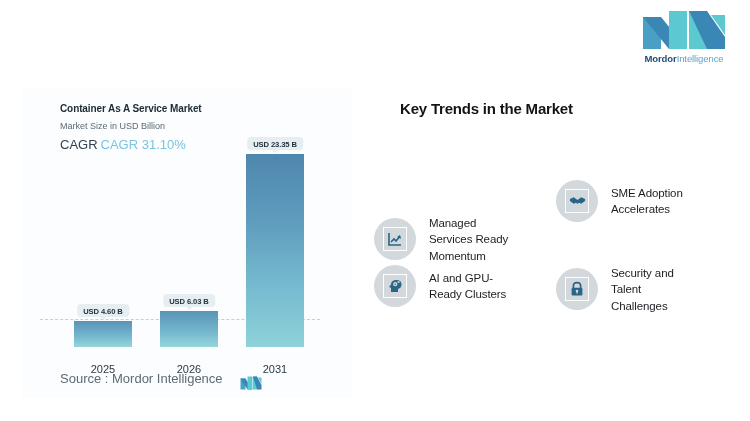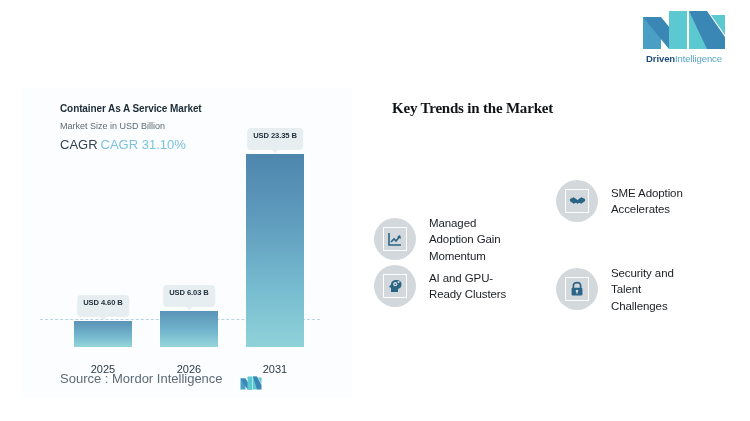--- a/index.html
+++ b/index.html
@@ -101,21 +101,21 @@
     background: linear-gradient(180deg, #5a93b6 0%, #72b5cd 55%, #95d6da 100%);
   }
   .bar-badge {
     position: absolute;
     left: 50%;
     transform: translateX(-50%);
     background: #e6eef2;
     color: #24323d;
     font-size: 7.6px;
     font-weight: bold;
-    padding: 3px 6px 10px 6px;
+    padding: 3px 6px 1px 6px;
     border-radius: 4px;
     white-space: nowrap;
     letter-spacing: -0.1px;
   }
   .bar-badge:after {
     content: "";
     position: absolute;
     left: 50%;
     bottom: -3px;
     margin-left: -3px;
@@ -145,26 +145,25 @@
   }
 
   
   #trends-panel {
     position: absolute;
     left: 368px; top: 88px;
     width: 370px; height: 310px;
   }
   #trends-heading {
     position: absolute;
-    left: 24px; top: 12px;
+    left: 32px; top: 12px;
     font-size: 15px;
     font-weight: bold;
     color: #111417;
     letter-spacing: -0.2px;
-    font-family: Liberation Serif, serif;
   }
   #trends-grid {
     position: absolute;
     left: 6px; top: 92px;
     width: 364px;
   }
   .trend {
     position: absolute;
     width: 176px;
     display: flex;
@@ -204,21 +203,21 @@
   <div id="logo">
     <svg class="mark" width="86" height="42" viewBox="0 0 86 42">
       <polygon points="2,40 2,8 20,8 20,40" fill="#4a9fc4"></polygon>
       <polygon points="2,8 20,8 46,40 28,40" fill="#3a86b5"></polygon>
       <polygon points="28,2 46,2 46,40 28,40" fill="#5cc8cf"></polygon>
       <polygon points="48,2 66,2 66,40 48,40" fill="#5cc8cf"></polygon>
       <polygon points="48,2 66,2 84,28 84,40 66,40" fill="#3a86b5"></polygon>
       <polygon points="70,6 84,6 84,26" fill="#5cc8cf"></polygon>
     </svg>
     <div class="wordmark">
-      <span class="w1">Driven</span><span class="w2">Intelligence</span>
+      <span class="w1">Mordor</span><span class="w2">Intelligence</span>
     </div>
   </div>
 </div>
 
 <div id="chart-panel">
 
   <div id="chart-title">Container As A Service Market</div>
   <div id="chart-subtitle">Market Size in USD Billion</div>
 
   <div id="cagr-row">
@@ -271,21 +270,21 @@
         <span class="glyph-box">
           <svg width="16" height="16" viewBox="0 0 16 16">
             <path d="M2 2 L2 14 L14 14" stroke="#2a6585" stroke-width="1.6" fill="none"></path>
             <polyline points="4,11 7,8 9,10 13,5" stroke="#2a6585" stroke-width="1.6" fill="none"></polyline>
             <polygon points="13,4 14,8 10,6" fill="#2a6585"></polygon>
           </svg>
         </span>
       </div>
       <div class="trend-label">
         <div>Managed</div>
-        <div>Adoption Gain</div>
+        <div>Services Ready</div>
         <div>Momentum</div>
       </div>
     </div>
 
     <div class="trend" style="left:182px; top:0px;">
       <div class="trend-icon">
         <span class="glyph-box">
           <svg width="17" height="14" viewBox="0 0 18 14">
             <path d="M1 5 L5 3 L9 6 L13 3 L17 5 L17 7 L13 10 L9 8 L5 10 L1 7 Z" fill="#2a6585"></path>
             <path d="M6 6 L9 9 L12 6" stroke="#2a6585" stroke-width="1.6" fill="none"></path>

